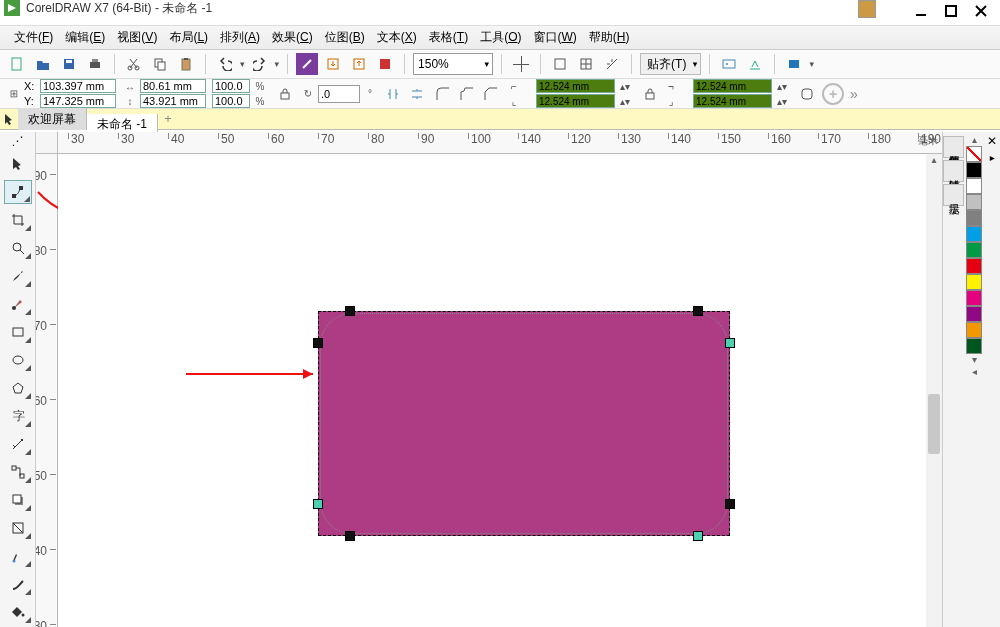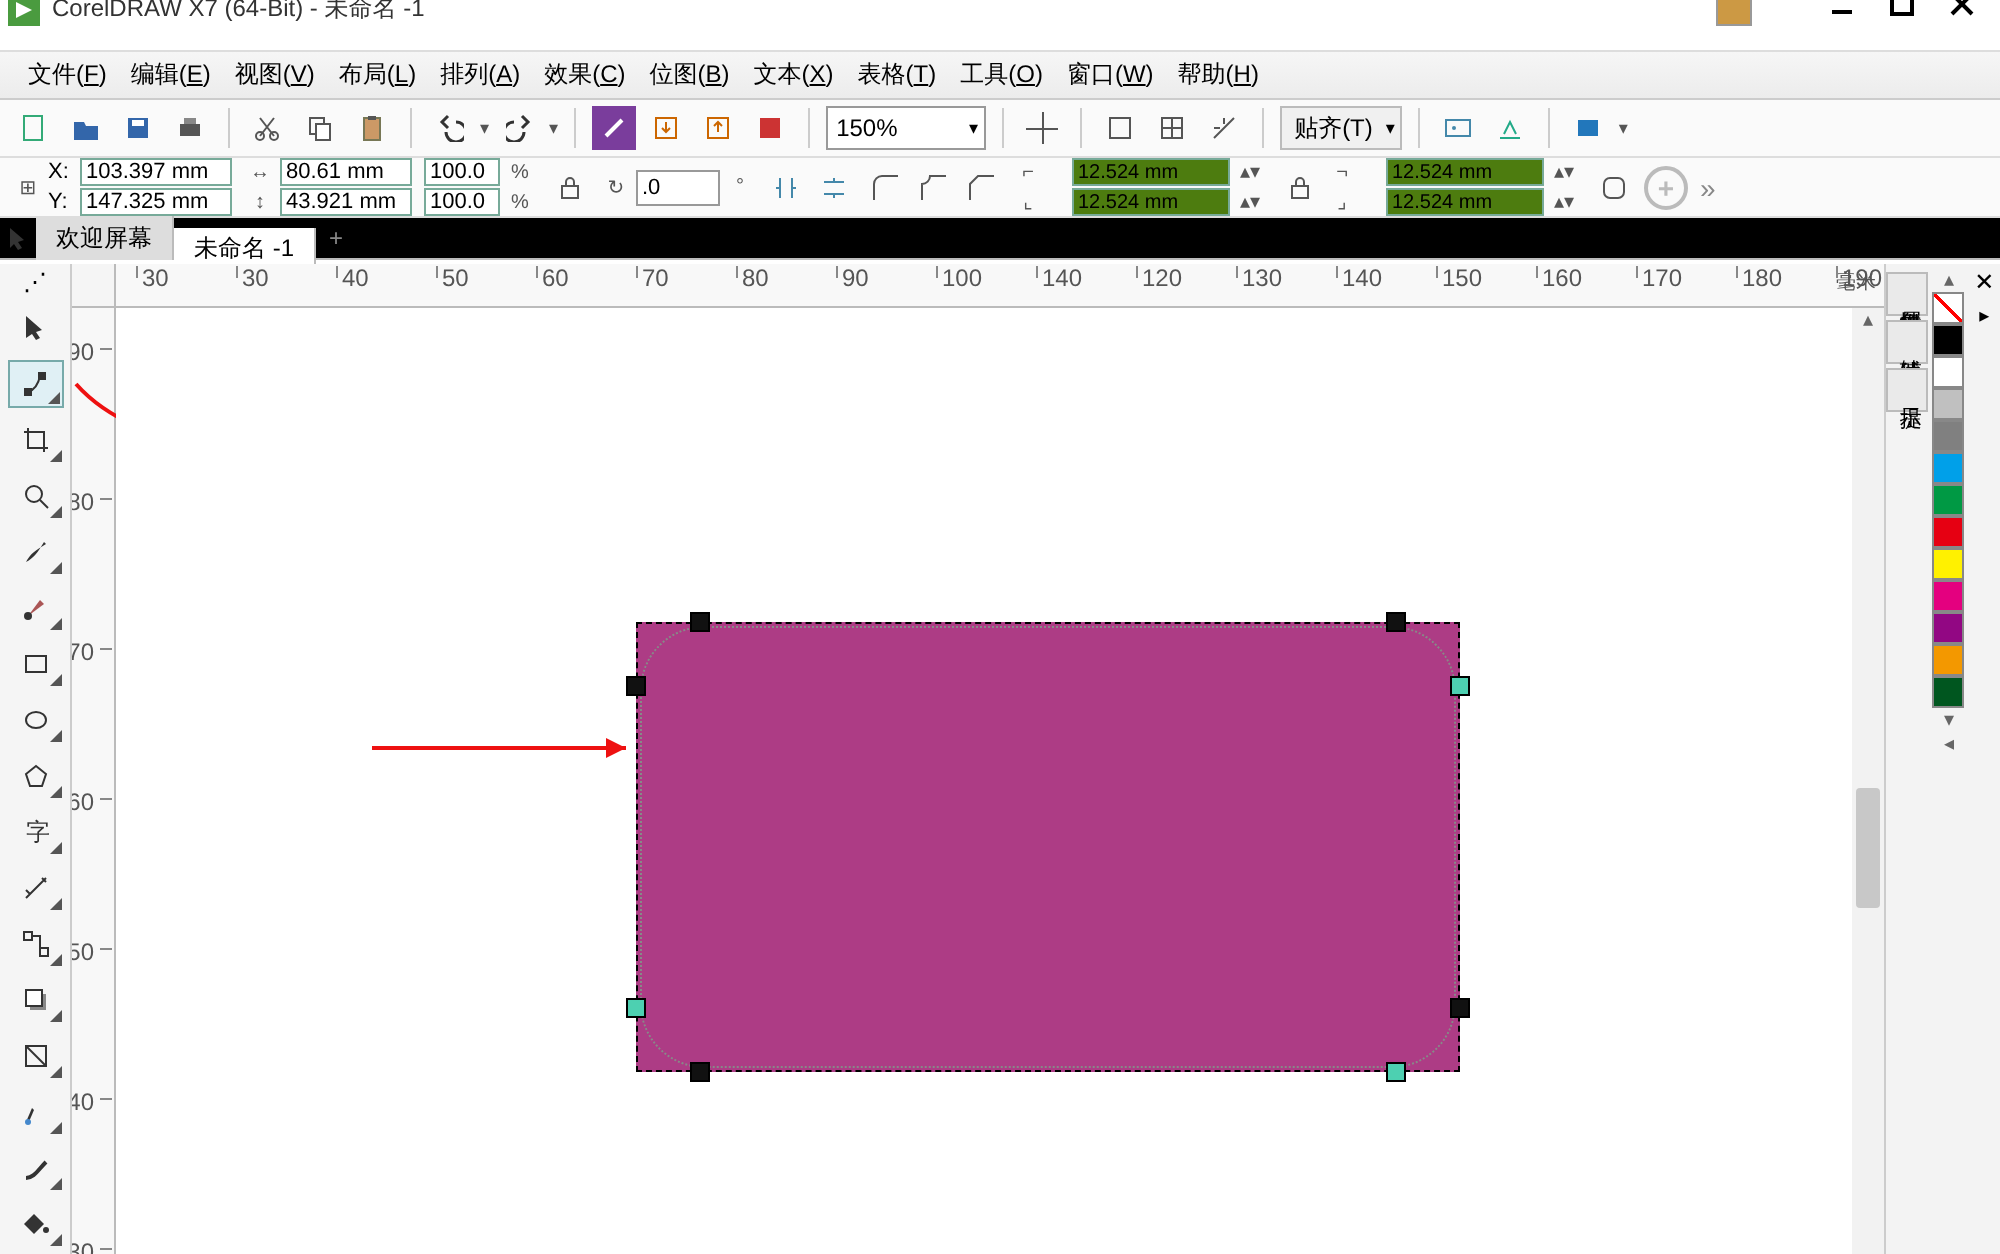--- a/index.html
+++ b/index.html
@@ -1,19 +1,19 @@
 <!DOCTYPE html>
 <html><head>
 <meta charset="utf-8">
 <style>
 * { margin:0; padding:0; box-sizing:border-box; font-family:"Microsoft YaHei","SimSun",sans-serif; font-size:12px; }
 body { background:#fff; width:1000px; height:627px; overflow:hidden; position:relative; }
 
 
-.titlebar { height:26px; background:#fff; display:flex; align-items:flex-end; padding:12px 4px; border-bottom:1px solid #ddd; }
+.titlebar { height:26px; background:#fff; display:flex; align-items:flex-start; padding:0 4px; border-bottom:1px solid #ddd; }
 .titlebar .logo { width:16px; height:16px; background:#4a9b3f; display:inline-block; margin-right:6px; position:relative; }
 .titlebar .logo::after { content:""; position:absolute; border-left:8px solid #fff; border-top:4px solid transparent; border-bottom:4px solid transparent; left:4px; top:4px; }
 .titlebar .title { color:#333; flex:1; }
 .titlebar .user-pic { width:18px; height:18px; background:#c94; border:1px solid #999; margin-right:30px; }
 .titlebar .win-btn { width:30px; height:22px; display:flex; align-items:center; justify-content:center; cursor:pointer; }
 .win-btn svg { display:block; }
 
 
 .menubar { height:24px; background:linear-gradient(#f6f6f6,#ececec); display:flex; align-items:center; padding:0 8px; border-bottom:1px solid #ccc; }
 .menubar .menu-item { padding:2px 6px; cursor:pointer; }
@@ -37,21 +37,21 @@
 .xy-input { width:76px; height:14px; border:1px solid #7a9; padding:0 2px; font-size:11px; background:#fff; }
 .sz-input { width:66px; height:14px; border:1px solid #7a9; padding:0 2px; font-size:11px; background:#fff; }
 .pct-input { width:38px; height:14px; border:1px solid #7a9; padding:0 2px; font-size:11px; background:#fff; }
 .tiny-i { width:16px; height:14px; display:flex; align-items:center; justify-content:center; font-size:10px; color:#555; }
 .rot-input { width:42px; height:18px; border:1px solid #999; padding:0 2px; font-size:11px; background:#fff; }
 .corner-input { width:79px; height:14px; border:1px solid #7a9; padding:0 2px; font-size:10px; background:#4d7c0f;margin-left:12px; }
 .plus-circle { width:22px; height:22px; border:2px solid #bbb; border-radius:50%; display:flex; align-items:center; justify-content:center; color:#bbb; font-size:14px; font-weight:bold; }
 .chev { color:#888; font-size:14px; padding:0 4px; }
 
 
-.doctabs { height:21px; background:#000000; display:flex; align-items:center; border-bottom:1px solid #bbb; }
+.doctabs { height:21px; background:#fef9c3; display:flex; align-items:center; border-bottom:1px solid #bbb; }
 .doctab { height:22px; padding:0 10px; display:flex; align-items:center; border-right:1px solid #bbb; background:#ddd; cursor:pointer; }
 .doctab.active { background:#fff;margin-top:11px; }
 .addtab { width:20px; height:20px; display:flex; align-items:center; justify-content:center; color:#888; cursor:pointer; }
 
 
 .main { position:absolute; top:132px; left:0; right:0; bottom:0; display:flex; }
 .toolbox { width:36px; background:#f5f5f5; border-right:1px solid #ccc; display:flex; flex-direction:column; align-items:center; padding-top:2px; gap:4px; }
 .tool-item { width:28px; height:24px; display:flex; align-items:center; justify-content:center; cursor:pointer; position:relative; }
 .tool-item.sub::after { content:""; position:absolute; right:1px; bottom:1px; border:3px solid transparent; border-right-color:#555; border-bottom-color:#555; }
 .tool-item.sel { border:1px solid #7aa; background:#e0f0f5; }

